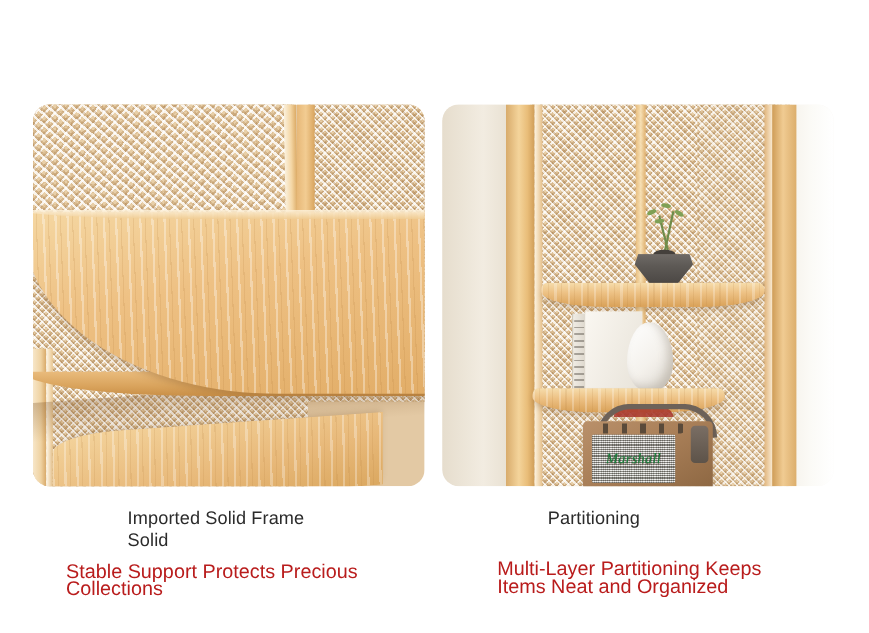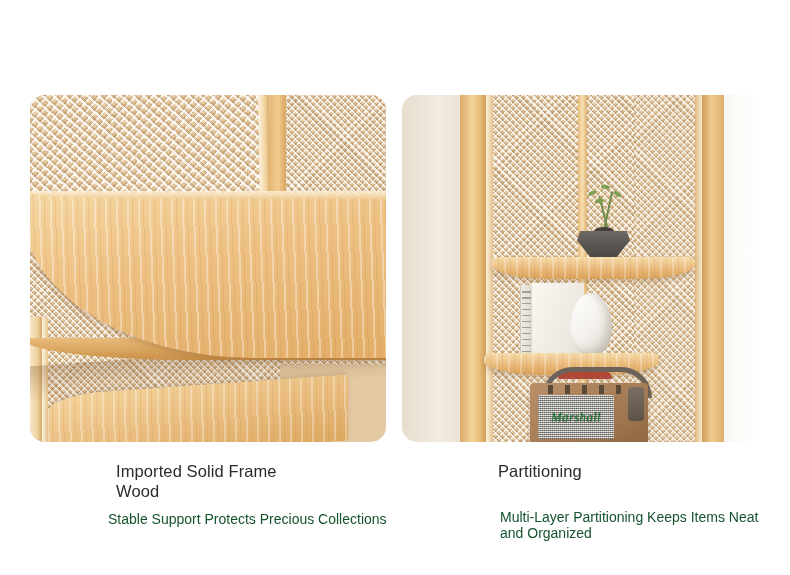--- a/index.html
+++ b/index.html
@@ -166,21 +166,21 @@
   .handle-tab{position:absolute;left:226px;top:292px;width:16px;height:34px;
      background:linear-gradient(180deg,#7a6e64,#5d5349);border-radius:4px;}
 
   
   .caption{position:absolute;}
   .cap-title{
     font-size:16.5px;line-height:20px;font-weight:400;color:#2b2b2b;
     letter-spacing:.1px;
   }
   .cap-sub{
-    font-size:14px;line-height:16px;font-weight:400;color:#14532d;margin-left:48px;
+    font-size:18px;line-height:16px;font-weight:400;color:#b91c1c;
   }
   .cap-left-title{left:116px;top:461px;width:250px;}
   .cap-left-sub{left:60px;top:511px;width:320px;}
   .cap-right-title{left:498px;top:461px;width:250px;}
   .cap-right-sub{left:452px;top:509px;width:262px;}
 </style>
 </head>
 <body>
 
 <div class="board">
@@ -202,21 +202,21 @@
       <div class="L-shelf2"></div>
 
       <div class="L-shelf-edge"></div>
       <div class="L-shelf"></div>
       <div class="L-shelf-lip"></div>
     </div>
   </div>
 
   <div class="caption cap-left-title">
     <div class="cap-title">Imported Solid Frame</div>
-    <div class="cap-title">Wood</div>
+    <div class="cap-title">Solid</div>
   </div>
   <div class="caption cap-left-sub cap-sub">Stable Support Protects Precious Collections</div>
 
   <div class="panel panel-right">
     <div class="photo">
       <div class="R-wall"></div>
       <div class="R-wall-left"></div>
       <div class="R-wall-right"></div>
 
       <div class="cane cane-fine R-cane"></div>

